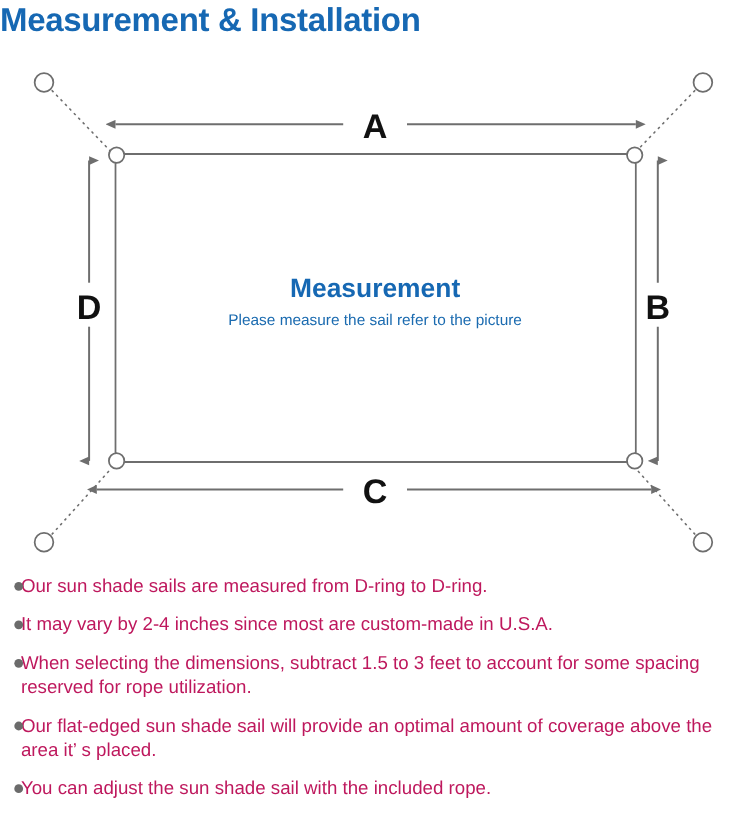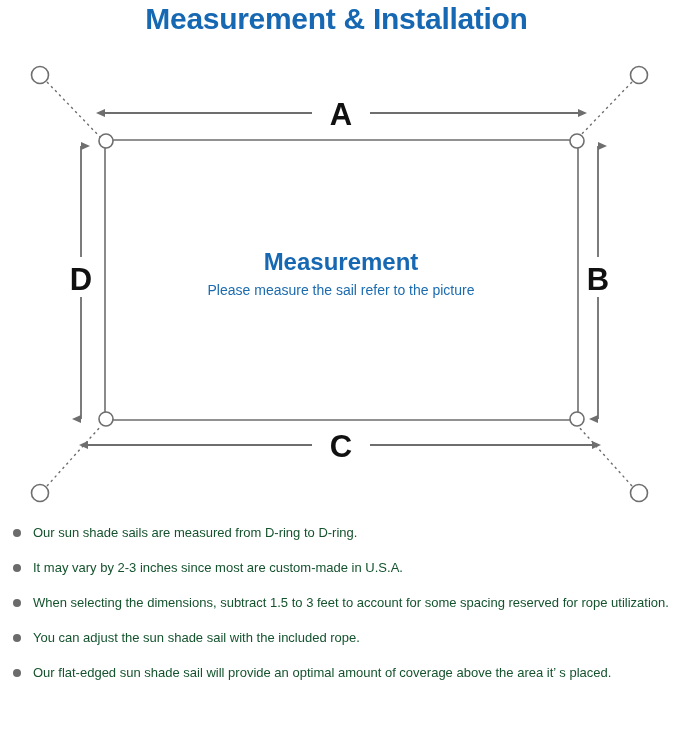--- a/index.html
+++ b/index.html
@@ -14,21 +14,20 @@
     color: #4a4a4a;
     position: relative;
     overflow: hidden;
   }
 
   #page-title {
     position: absolute;
     left: 0;
     top: 2px;
     width: 673px;
-    text-align: center;
     font-size: 30px;
     font-weight: bold;
     color: #1668b3;
     letter-spacing: -0.3px;
     font-family: "Liberation Sans", sans-serif;
   }
 
   #diagram-wrap {
     position: absolute;
     left: 0;
@@ -67,25 +66,25 @@
     left: 0;
     top: 522px;
     width: 679px;
     padding: 0;
     margin: 0;
     list-style: none;
   }
 
   .note-item {
     position: relative;
-    padding-left: 33px;
+    padding-left: 19px;
     margin-bottom: 13px;
-    font-size: 13px;
+    font-size: 17px;
     line-height: 22px;
-    color: #14532d;
+    color: #be185d;
     font-family: "Liberation Sans", sans-serif;
   }
 
   .note-bullet {
     position: absolute;
     left: 13px;
     top: 7px;
     width: 8px;
     height: 8px;
     border-radius: 50%;
@@ -172,27 +171,27 @@
   </svg>
 </div>
 
 <ul id="notes-list">
   <li class="note-item">
     <span class="note-bullet"></span>
     <span class="note-text">Our sun shade sails are measured from D-ring to D-ring.</span>
   </li>
   <li class="note-item">
     <span class="note-bullet"></span>
-    <span class="note-text">It may vary by 2-3 inches since most are custom-made in U.S.A.</span>
+    <span class="note-text">It may vary by 2-4 inches since most are custom-made in U.S.A.</span>
   </li>
   <li class="note-item">
     <span class="note-bullet"></span>
     <span class="note-text">When selecting the dimensions, subtract 1.5 to 3 feet to account for some spacing reserved for rope utilization.</span>
   </li>
   <li class="note-item">
     <span class="note-bullet"></span>
-    <span class="note-text">You can adjust the sun shade sail with the included rope.</span>
+    <span class="note-text">Our flat-edged sun shade sail will provide an optimal amount of coverage above the area it’ s placed.</span>
   </li>
   <li class="note-item">
     <span class="note-bullet"></span>
-    <span class="note-text">Our flat-edged sun shade sail will provide an optimal amount of coverage above the area it’ s placed.</span>
+    <span class="note-text">You can adjust the sun shade sail with the included rope.</span>
   </li>
 </ul>
 
 </body></html>

